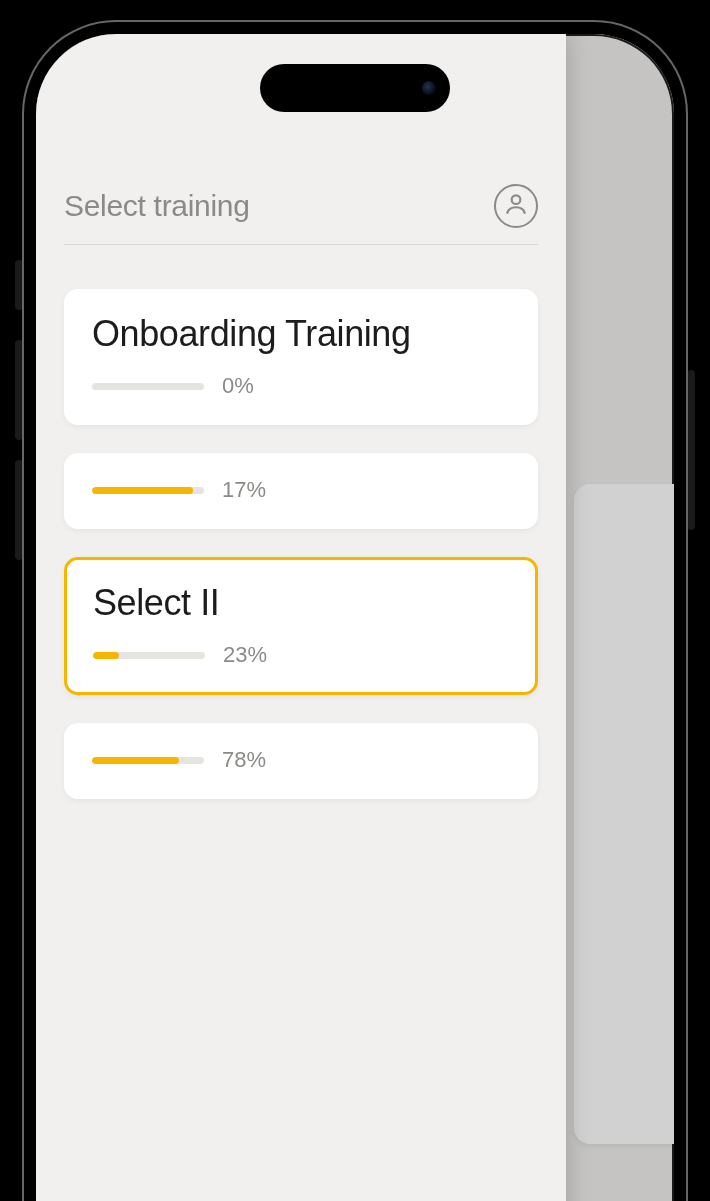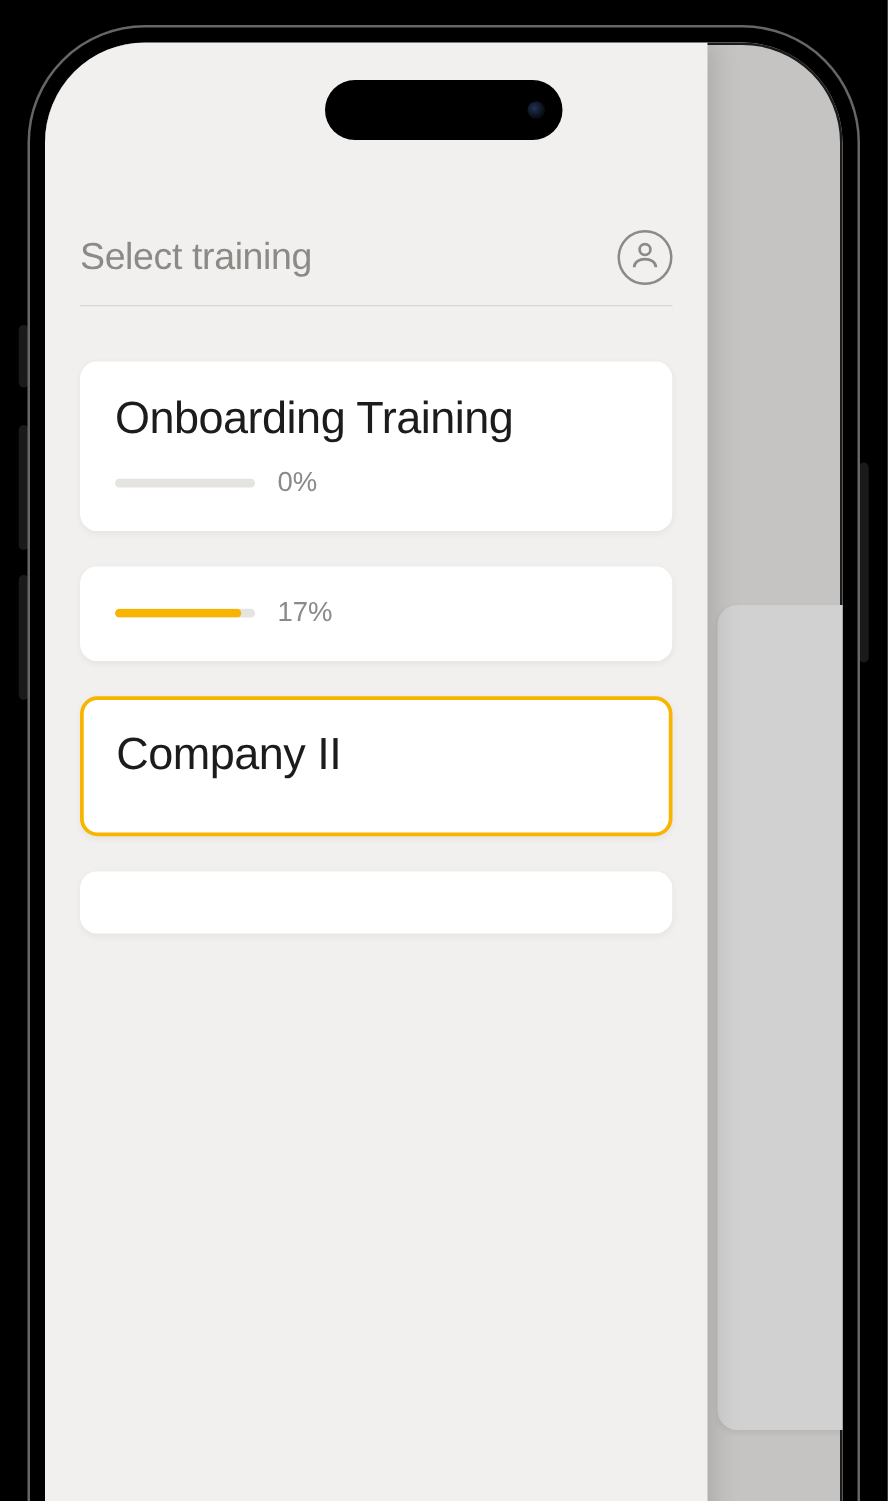--- a/index.html
+++ b/index.html
@@ -194,23 +194,35 @@
         </div>
         <div class="card">
           <div class="progress-row">
             <div class="bar">
               <div class="fill" style="width: 90%;"></div>
             </div>
             <div class="pct">17%</div>
           </div>
         </div>
         <div class="card selected">
-          <div class="card-title">Company II</div>
+          <div class="card-title">Select II</div>
+          <div class="progress-row">
+            <div class="bar">
+              <div class="fill" style="width: 23%;"></div>
+            </div>
+            <div class="pct">23%</div>
+          </div>
         </div>
         <div class="card">
+          <div class="progress-row">
+            <div class="bar">
+              <div class="fill" style="width: 78%;"></div>
+            </div>
+            <div class="pct">78%</div>
+          </div>
         </div>
       </div>
 
   </div>
 
   <div class="island">
     <div class="cam"></div>
   </div>
 
 </div>

